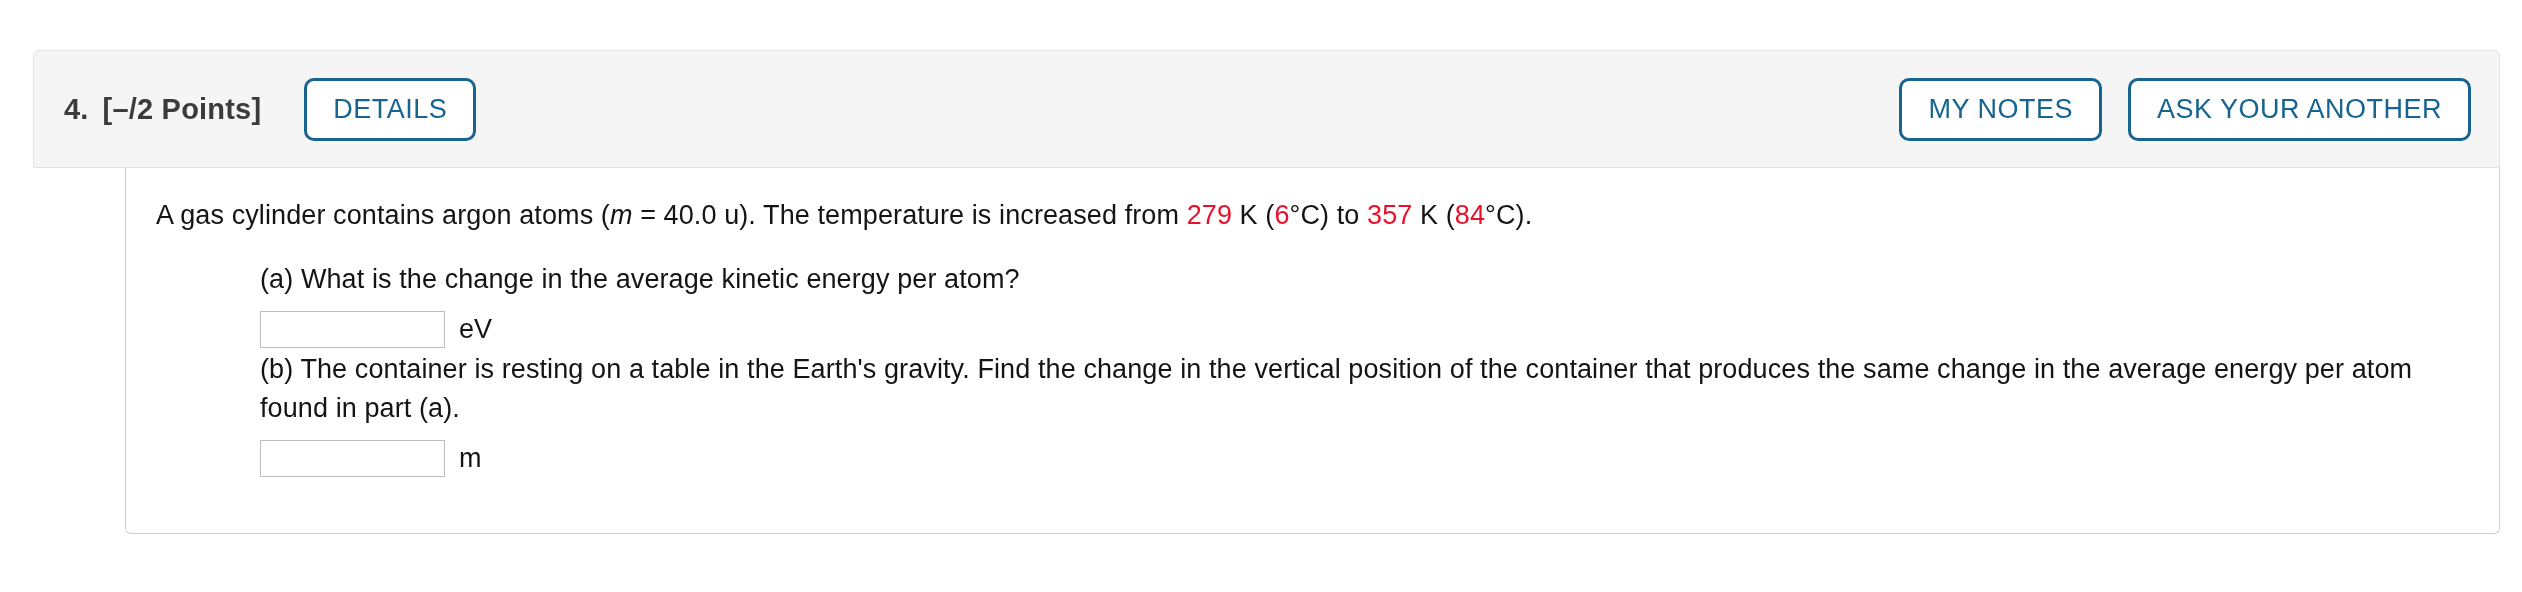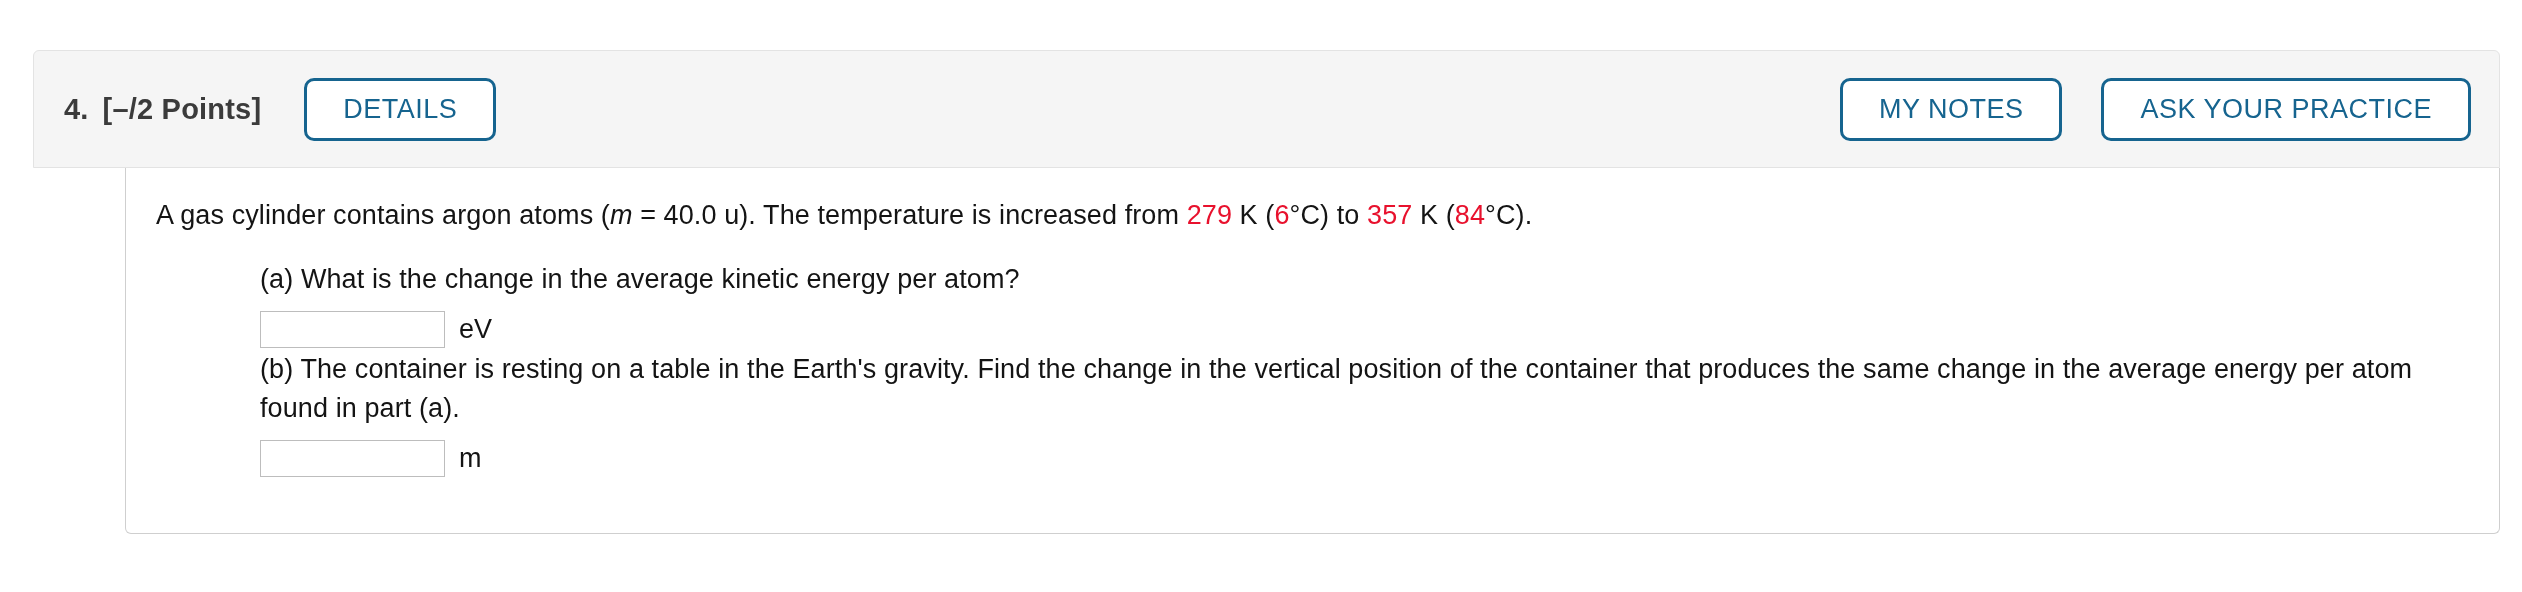--- a/index.html
+++ b/index.html
@@ -53,35 +53,35 @@
     box-sizing: border-box;
     border: 3px solid #16648f;
     border-radius: 10px;
     background: #ffffff;
     color: #16648f;
     font-family: "Liberation Sans", sans-serif;
     font-size: 27px;
     font-weight: normal;
     letter-spacing: 0.5px;
     height: 63px;
-    padding: 0 36px;
+    padding: 0 26px;
     display: inline-flex;
     align-items: center;
     justify-content: center;
     white-space: nowrap;
     cursor: pointer;
   }
 
   .btn-details { margin-left: 43px; }
 
   .hdr-right {
     margin-left: auto;
     display: flex;
     align-items: flex-start;
-    gap: 39px;
+    gap: 26px;
   }
 
   
   .problem-body {
     position: absolute;
     left: 125px;
     top: 168px;
     width: 2375px;
     height: 366px;
     box-sizing: border-box;
@@ -156,21 +156,21 @@
 
     <button class="hdr-btn btn-details">
       <span>DETAILS</span>
     </button>
 
     <div class="hdr-right">
       <button class="hdr-btn">
         <span>MY NOTES</span>
       </button>
       <button class="hdr-btn">
-        <span>ASK YOUR PRACTICE</span>
+        <span>ASK YOUR ANOTHER</span>
       </button>
     </div>
 
   </div>
 
   <div class="problem-body">
 
     <div class="qtext">
       <span>A gas cylinder contains argon atoms  (</span><span class="var">m</span><span> = 40.0 u).  The temperature is increased from </span><span class="val">279</span><span> K (</span><span class="val">6</span><span>°C) to </span><span class="val">357</span><span> K (</span><span class="val">84</span><span>°C).</span>
     </div>

